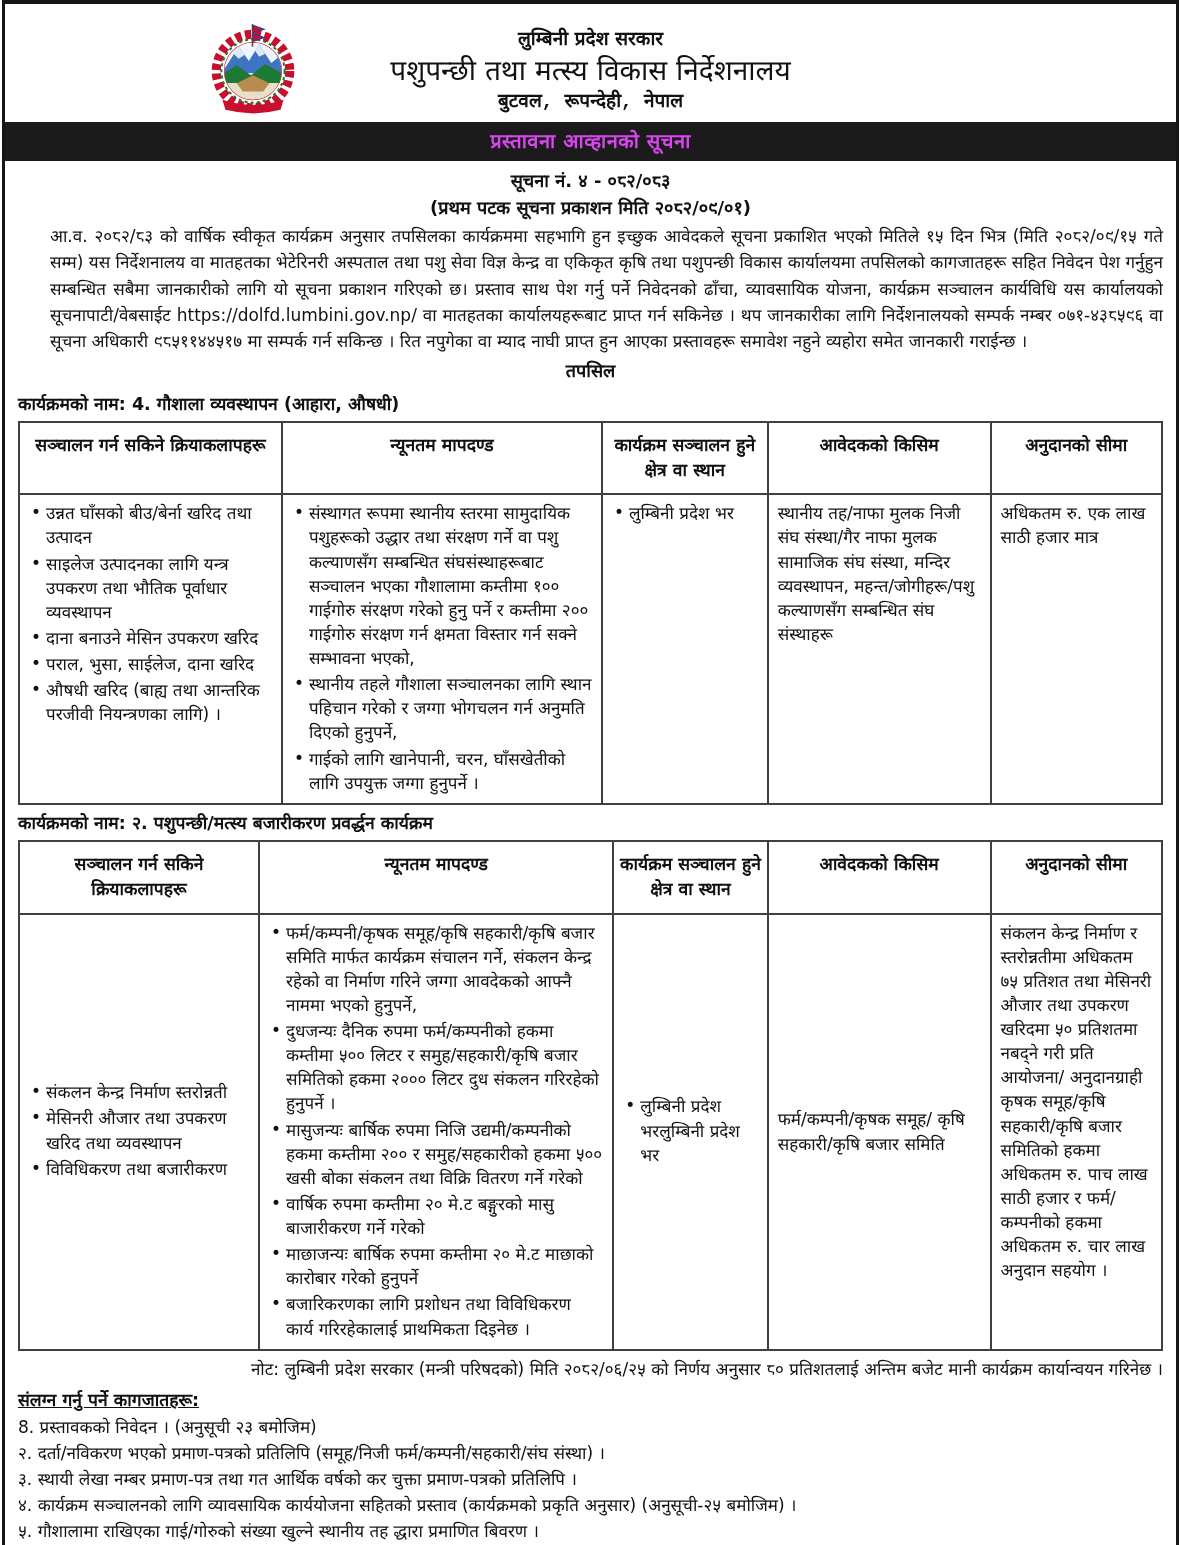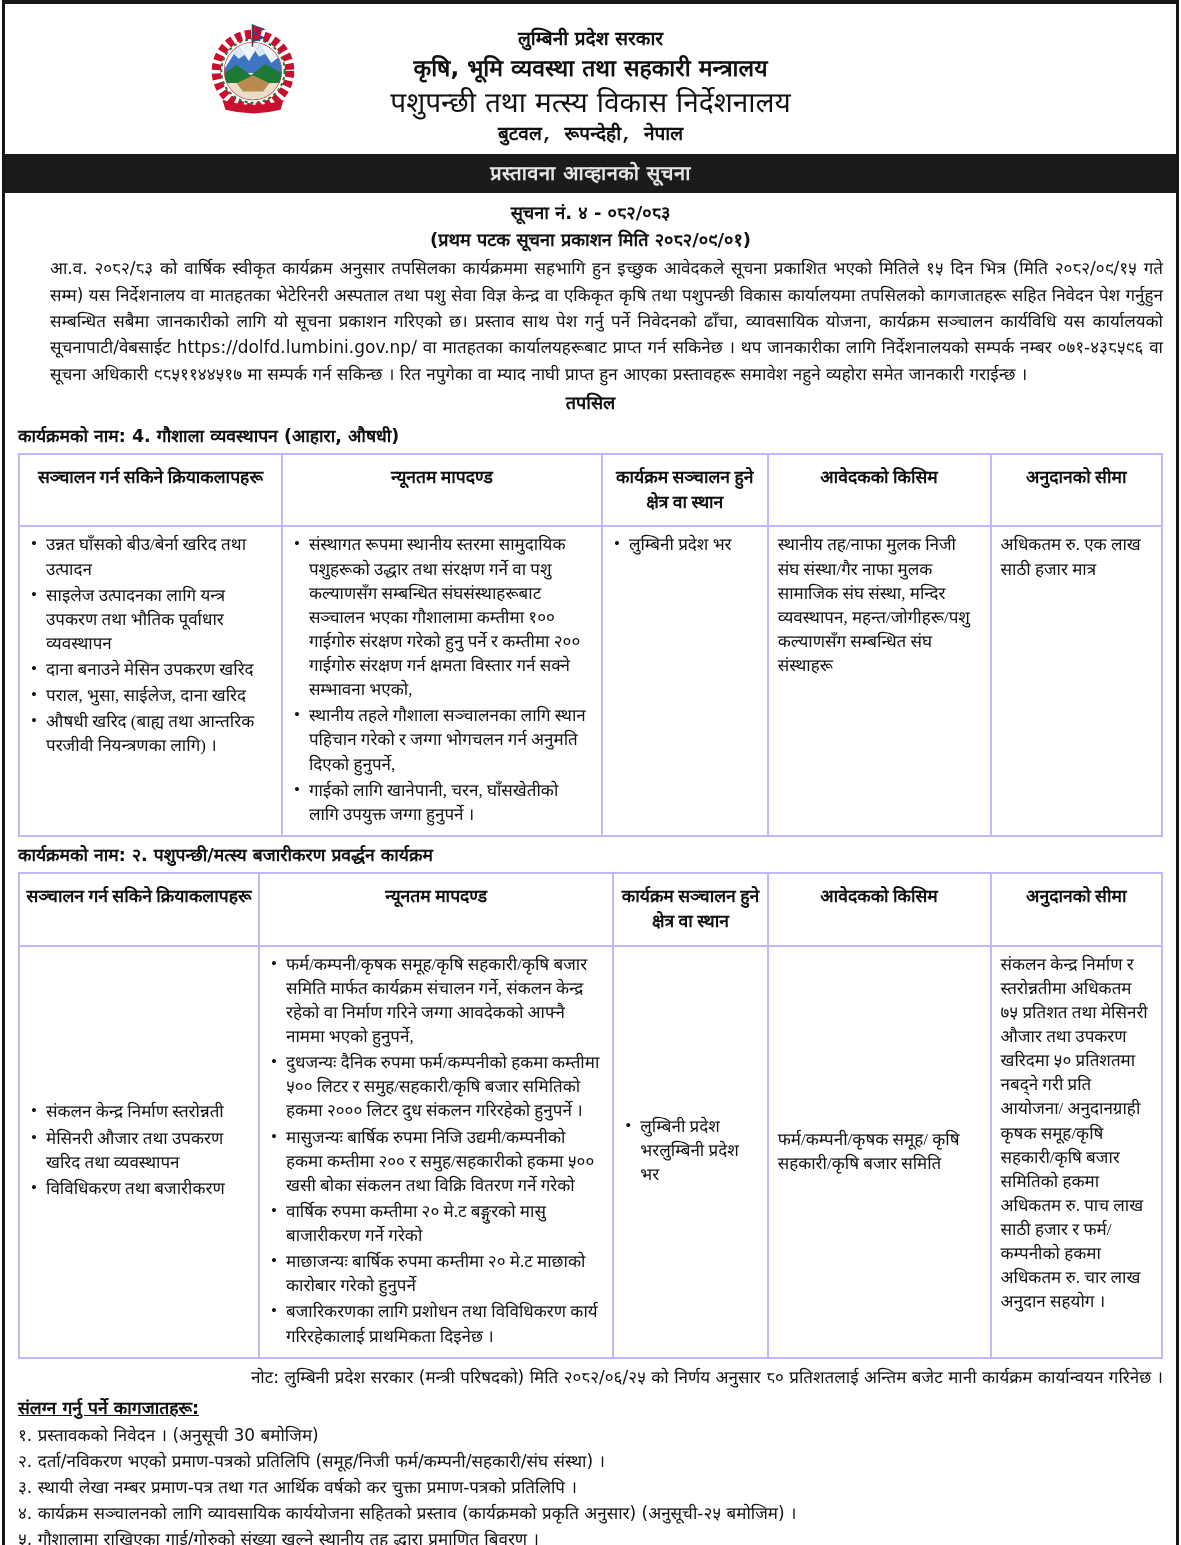--- a/index.html
+++ b/index.html
@@ -13,32 +13,32 @@
     background:#fff;z-index:2;
   }
   
   .header{position:relative;text-align:center;padding:10px 0 6px;}
   .logo{position:absolute;left:196px;top:12px;width:104px;height:102px;}
   .h-gov{font-size:19px;font-weight:700;line-height:1.35;margin-top:12px;}
   .h-min{font-size:23px;font-weight:700;line-height:1.4;}
   .h-dir{font-size:28px;font-weight:400;line-height:1.35;}
   .h-addr{font-size:19px;font-weight:700;line-height:1.4;font-family:Liberation Mono, monospace;}
   .banner{
-    background:#1b1b1b;color:#e5e5e5;text-align:center;
+    background:#1b1b1b;color:#d946ef;text-align:center;
     font-size:20px;font-weight:700;padding:5px 0 7px;letter-spacing:.5px;
   }
   
   .content{padding:6px 13px 6px;position:relative;z-index:2;}
   .c-line{text-align:center;font-weight:700;font-size:18px;line-height:1.5;}
   .para{text-align:justify;font-size:17px;line-height:1.55;margin-top:2px;margin-left:32px;}
   .tapasil{text-align:center;font-weight:700;font-size:18px;line-height:1.6;margin:2px 0;}
   .prog-title{font-weight:700;font-size:17.5px;margin:5px 0 6px;}
   
   table{width:100%;border-collapse:collapse;border:2px solid #161616;table-layout:fixed;}
-  th,td{border:2px solid #c4b5fd;vertical-align:top;font-family:Liberation Serif, serif;}
+  th,td{border:2px solid #404040;vertical-align:top;}
   th{font-size:17.5px;font-weight:700;text-align:center;padding:10px 4px;line-height:1.45;}
   td{font-size:17px;line-height:1.42;padding:6px 9px;}
   .v-mid{vertical-align:middle;}
   ul.bullets{list-style:none;margin:0;padding:0;}
   ul.bullets li{position:relative;padding-left:17px;margin:0 0 2px;}
   ul.bullets li::before{content:"•";position:absolute;left:2px;top:-1px;}
   
   .note{font-size:17px;line-height:1.55;margin-top:5px;text-align:right;}
   .docs-head{font-size:17.5px;font-weight:700;text-decoration:underline;line-height:1.6;margin-top:4px;}
   .doc-item{font-size:17px;line-height:1.47;margin:1px 0;}
@@ -87,21 +87,20 @@
         <path d="M22 66 L78 66 L78 82 L22 82 Z" fill="#e9dfc8"></path>
         <path d="M34 66 L50 58 L66 66 L60 74 L40 74 Z" fill="#b98b4e"></path>
       </g>
 
       <path d="M49.5 8 L49.5 30" stroke="#6b4a1f" stroke-width="1.6"></path>
       <path d="M50 9 L61 13 L50 17 Z M50 17 L61 21 L50 25 Z" fill="#c8102e" stroke="#24409a" stroke-width="1"></path>
 
       <path d="M20 82 Q50 92 80 82 L77 92 Q50 99 23 92 Z" fill="#c8102e"></path>
     </svg>
     <div class="h-gov">लुम्बिनी प्रदेश सरकार</div>
-    <div class="h-min">कृषि, भूमि व्यवस्था तथा सहकारी मन्त्रालय</div>
     <div class="h-dir">पशुपन्छी तथा मत्स्य विकास निर्देशनालय</div>
     <div class="h-addr">बुटवल, रूपन्देही, नेपाल</div>
   </div>
 
   <div class="banner">प्रस्तावना आव्हानको सूचना</div>
 
   <div class="content">
     <div class="c-line">सूचना नं. ४ - ०८२/०८३</div>
     <div class="c-line">(प्रथम पटक सूचना प्रकाशन मिति  २०८२/०९/०१)</div>
     <div class="para">आ.व. २०८२/८३ को वार्षिक स्वीकृत कार्यक्रम अनुसार तपसिलका कार्यक्रममा सहभागि हुन इच्छुक आवेदकले सूचना प्रकाशित भएको मितिले १५ दिन भित्र (मिति २०८२/०९/१५ गते सम्म) यस निर्देशनालय वा मातहतका भेटेरिनरी अस्पताल तथा पशु सेवा विज्ञ केन्द्र वा एकिकृत कृषि तथा पशुपन्छी विकास कार्यालयमा तपसिलको कागजातहरू सहित निवेदन पेश गर्नुहुन सम्बन्धित सबैमा जानकारीको लागि यो सूचना प्रकाशन गरिएको छ। प्रस्ताव साथ पेश गर्नु पर्ने निवेदनको ढाँचा, व्यावसायिक योजना, कार्यक्रम सञ्चालन कार्यविधि यस कार्यालयको सूचनापाटी/वेबसाईट https://dolfd.lumbini.gov.np/ वा मातहतका कार्यालयहरूबाट प्राप्त गर्न सकिनेछ । थप जानकारीका लागि निर्देशनालयको सम्पर्क नम्बर ०७१-४३८५९६ वा सूचना अधिकारी ९८५११४४५१७ मा सम्पर्क गर्न सकिन्छ । रित नपुगेका वा म्याद नाघी प्राप्त हुन आएका प्रस्तावहरू समावेश नहुने व्यहोरा समेत जानकारी गराईन्छ ।</div>
@@ -204,20 +203,20 @@
             </td>
           <td class="v-mid">फर्म/कम्पनी/कृषक समूह/ कृषि सहकारी/कृषि बजार समिति</td>
           <td>संकलन केन्द्र निर्माण र स्तरोन्नतीमा अधिकतम ७५ प्रतिशत तथा मेसिनरी औजार तथा उपकरण खरिदमा ५० प्रतिशतमा नबद्ने गरी प्रति आयोजना/ अनुदानग्राही कृषक समूह/कृषि सहकारी/कृषि बजार समितिको हकमा अधिकतम रु. पाच लाख साठी हजार र फर्म/कम्पनीको हकमा अधिकतम रु. चार लाख अनुदान सहयोग ।</td>
         </tr>
       </tbody>
     </table>
 
     <div class="note">नोट: लुम्बिनी प्रदेश सरकार (मन्त्री परिषदको) मिति २०८२/०६/२५ को निर्णय अनुसार ८० प्रतिशतलाई अन्तिम बजेट मानी कार्यक्रम कार्यान्वयन गरिनेछ ।</div>
     <div class="docs-head">संलग्न गर्नु पर्ने कागजातहरू:</div>
     <div>
-        <div class="doc-item">१. प्रस्तावकको निवेदन । (अनुसूची 30 बमोजिम)</div>
+        <div class="doc-item">8. प्रस्तावकको निवेदन । (अनुसूची २३ बमोजिम)</div>
         <div class="doc-item">२. दर्ता/नविकरण भएको प्रमाण-पत्रको प्रतिलिपि (समूह/निजी फर्म/कम्पनी/सहकारी/संघ संस्था) ।</div>
         <div class="doc-item">३. स्थायी लेखा नम्बर प्रमाण-पत्र तथा गत आर्थिक वर्षको कर चुक्ता प्रमाण-पत्रको प्रतिलिपि ।</div>
         <div class="doc-item">४. कार्यक्रम सञ्चालनको लागि व्यावसायिक कार्ययोजना सहितको प्रस्ताव (कार्यक्रमको प्रकृति अनुसार) (अनुसूची-२५ बमोजिम) ।</div>
         <div class="doc-item">५. गौशालामा राखिएका गाई/गोरुको संख्या खुल्ने स्थानीय तह द्धारा प्रमाणित बिवरण ।</div>
       </div>
   </div>
 </div>
 
 </body></html>

